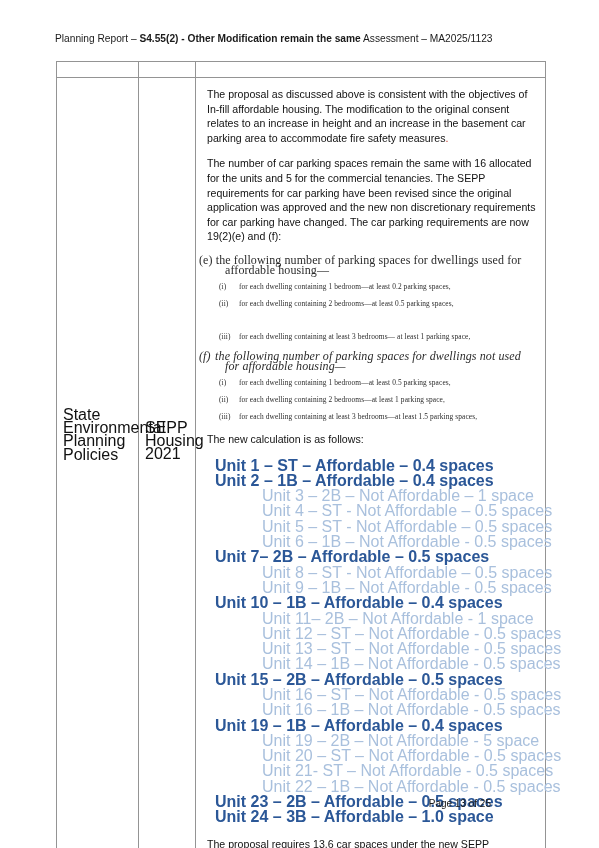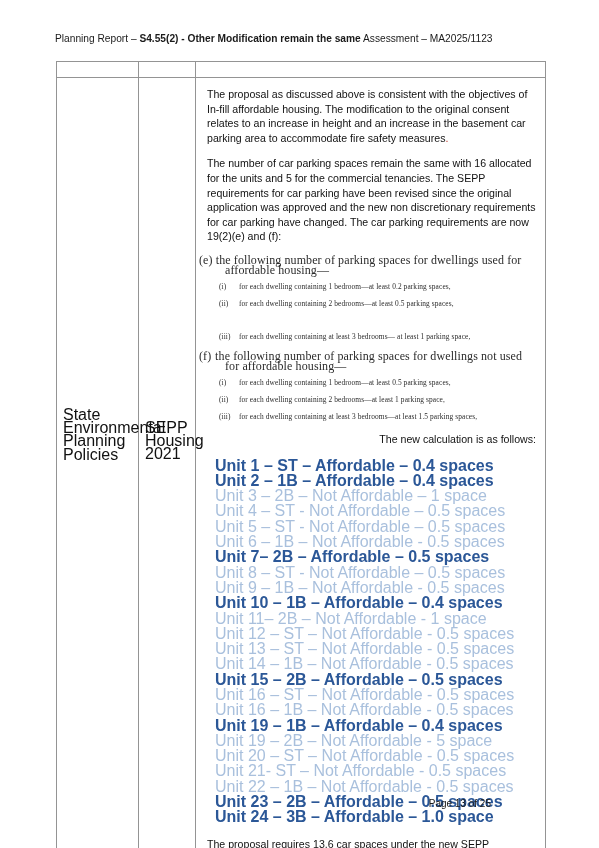--- a/index.html
+++ b/index.html
@@ -94,38 +94,39 @@
     line-height: 10px;
     margin: 0 0 7px 0;
     padding-left: 48px;
     text-indent: -18px;
     letter-spacing: 0.1px;
   }
   .legal-l2.tight { margin-bottom: 6px; margin-top: 23px; }
   .legal-block .lbl { display: inline-block; }
 
   
-  .calc-intro { margin: 0 0 9px 0; text-align: right; }
+  .calc-intro { margin: 0 0 9px 0; }
   .unit-list {
     margin: 0 0 12px 0;
     padding: 0 0 0 8px;
     list-style: none;
   }
   .unit-list li {
     font-size: 16px;
     line-height: 15.3px;
     white-space: nowrap;
   }
   .unit-list li.afford {
     color: #2b5797;
     font-weight: bold;
   }
   .unit-list li.notafford {
     color: #a9c0dd;
     font-weight: normal;
+    margin-left: 47px;
   }
 
   
   .footer {
     position: absolute;
     right: 53px;
     top: 798px;
     font-size: 10px;
     color: #1a1a1a;
   }
@@ -180,21 +181,21 @@
               </div>
               <div class="legal-l2">
                 <span class="lbl">(ii)</span>
                 <span>for each dwelling containing 2 bedrooms—at least 0.5 parking spaces,</span>
               </div>
               <div class="legal-l2 tight">
                 <span class="lbl">(iii)</span>
                 <span>for each dwelling containing at least 3 bedrooms— at least 1 parking space,</span>
               </div>
 
-              <div class="legal-l1" style="margin-top:9px;">
+              <div class="legal-l1" style="margin-top:9px;font-style:italic;">
                 <span class="lbl">(f)</span>
                 <span>the following number of parking spaces for dwellings not used for affordable housing—</span>
               </div>
               <div class="legal-l2">
                 <span class="lbl">(i)</span>
                 <span>for each dwelling containing 1 bedroom—at least 0.5 parking spaces,</span>
               </div>
               <div class="legal-l2">
                 <span class="lbl">(ii)</span>
                 <span>for each dwelling containing 2 bedrooms—at least 1 parking space,</span>

